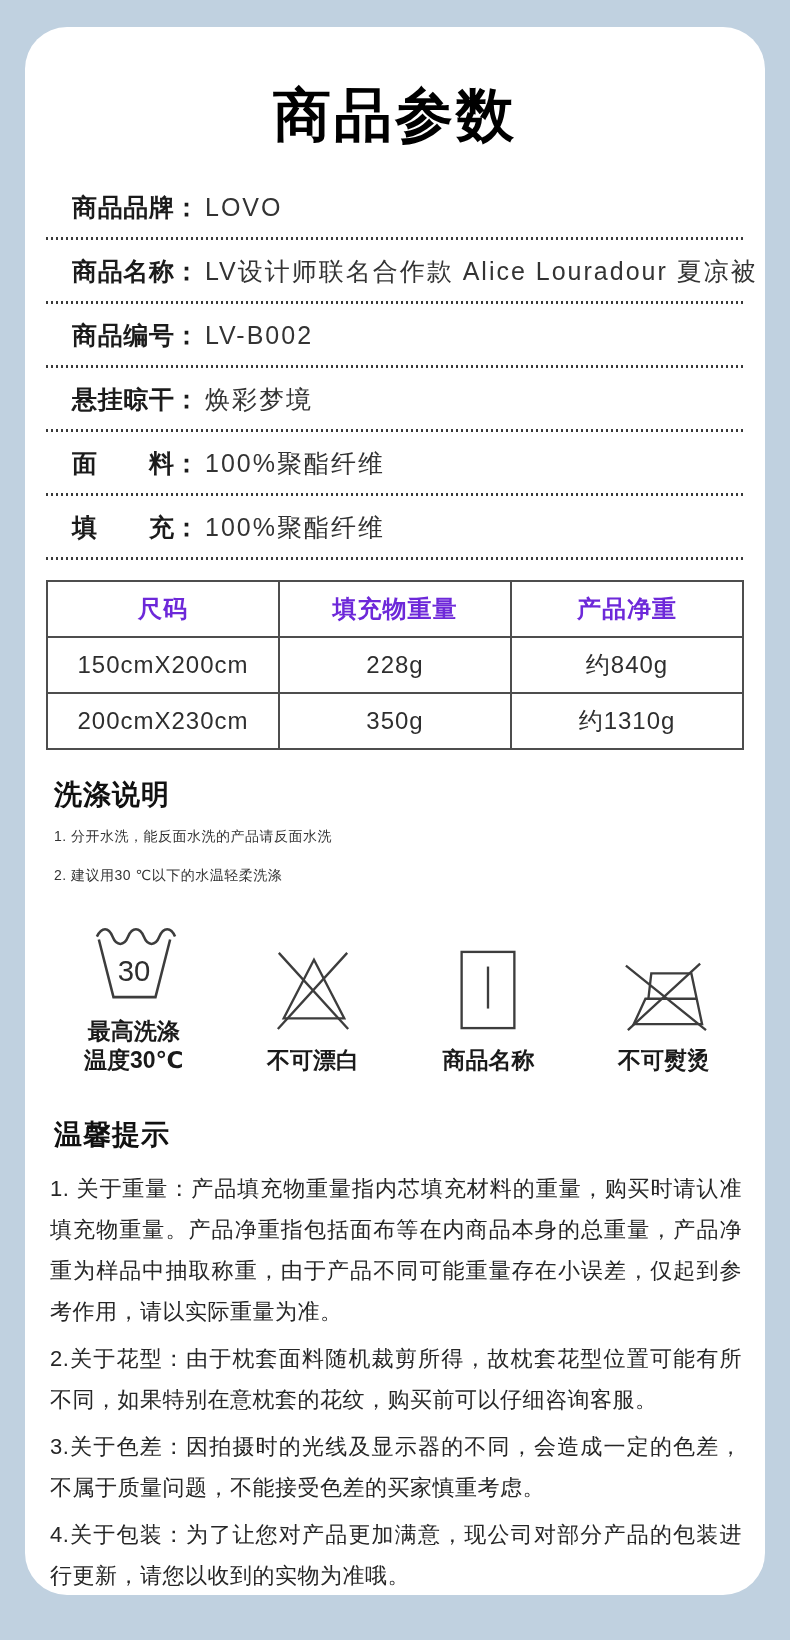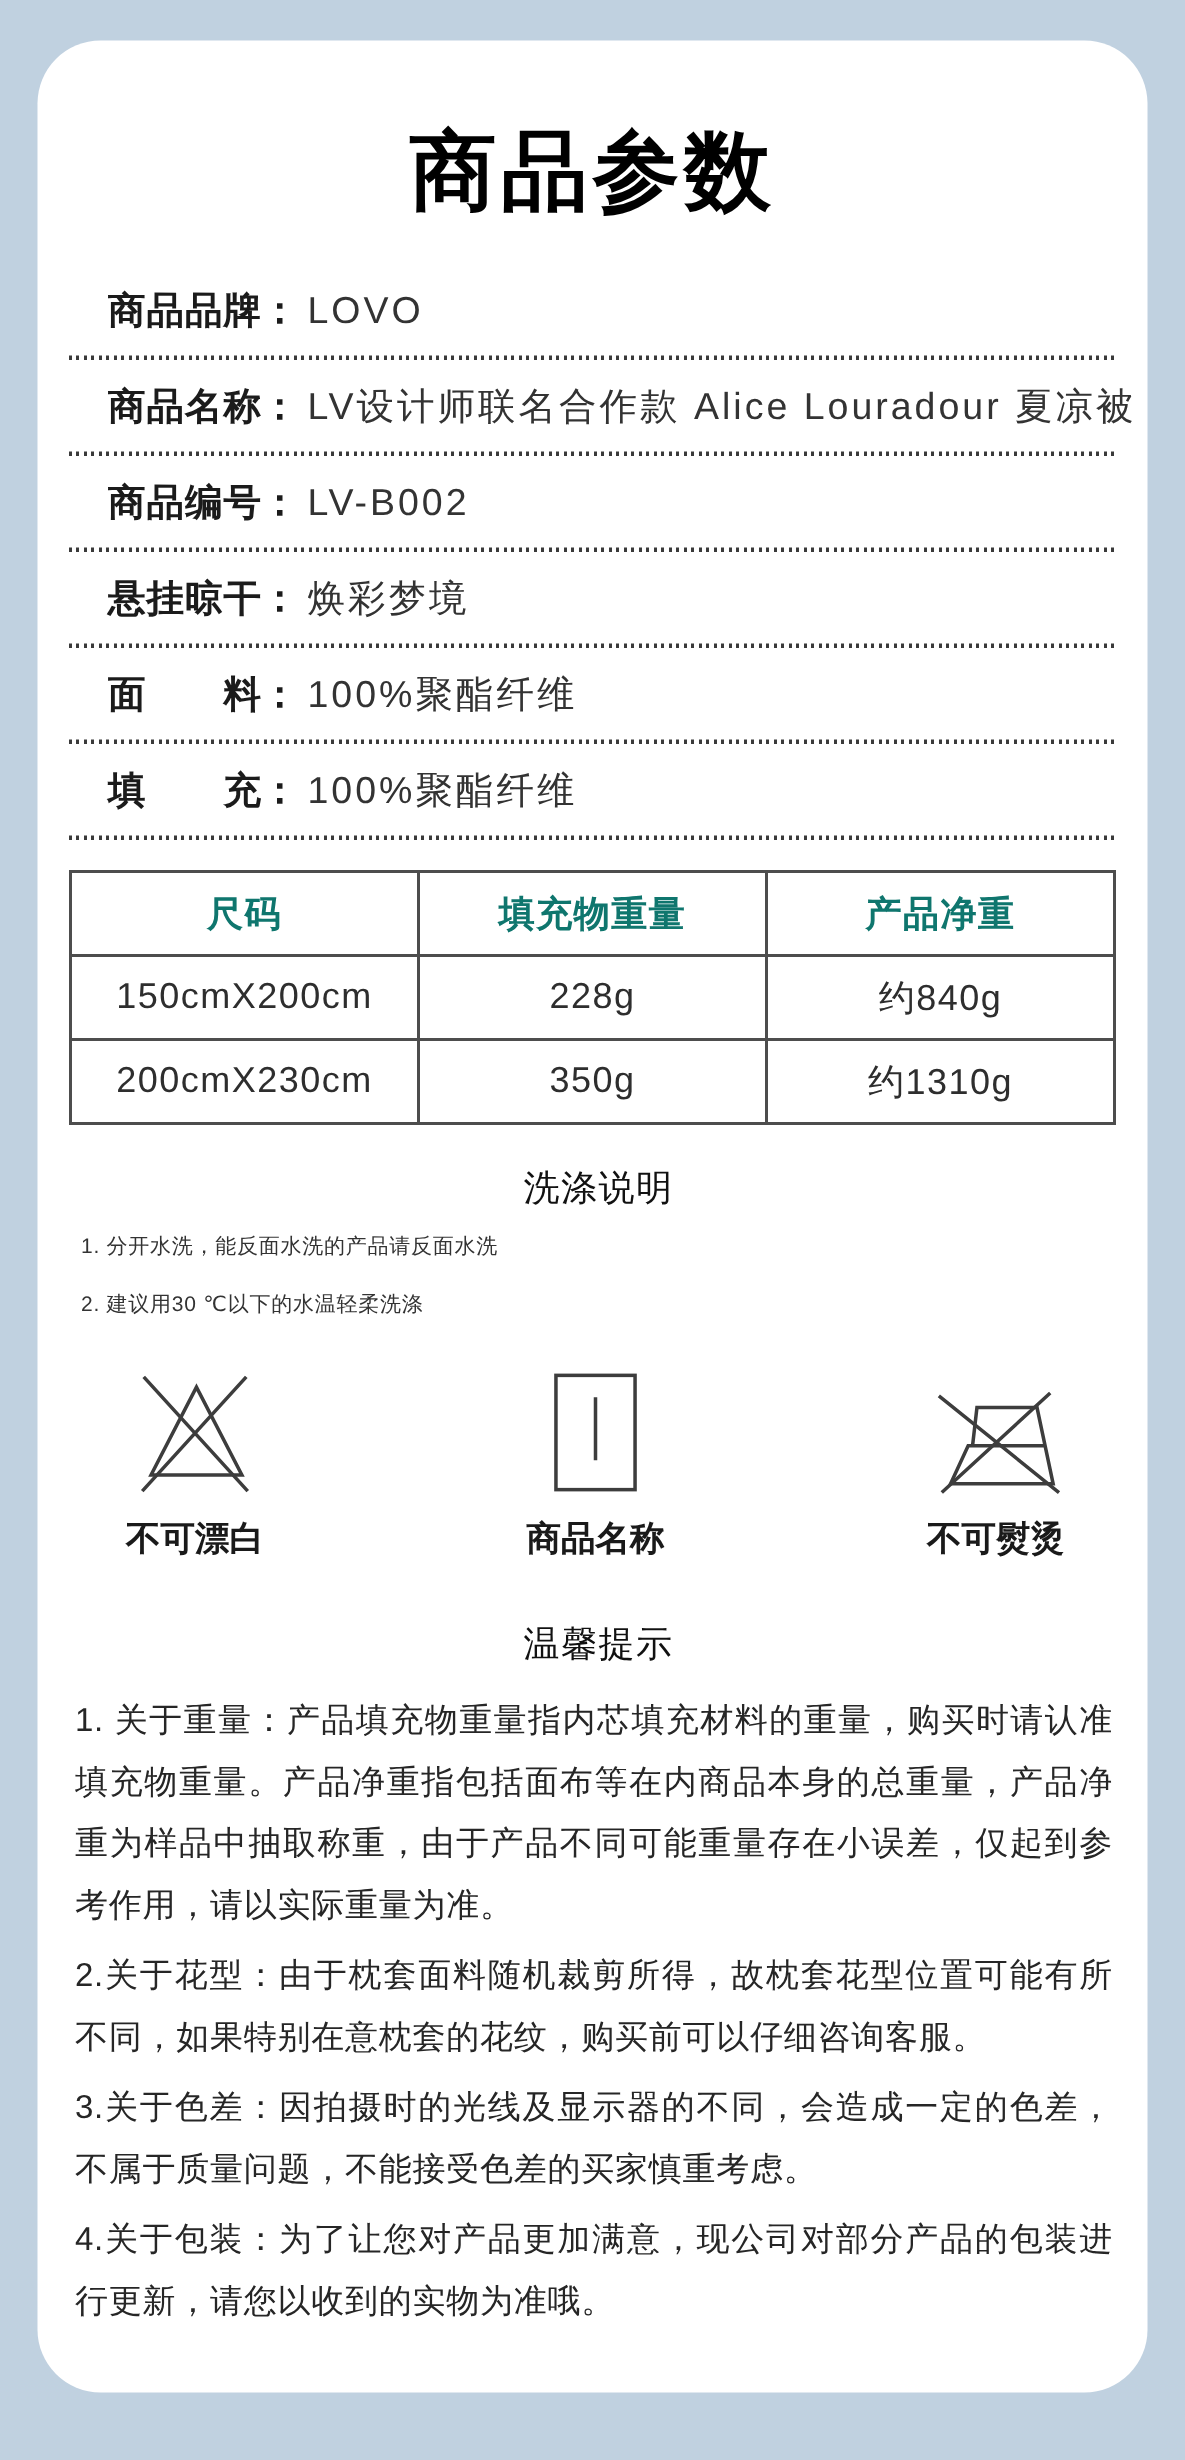--- a/index.html
+++ b/index.html
@@ -57,33 +57,32 @@
     font-size:24px;
     color:#2e2e2e;
     table-layout:fixed;
   }
   table.size-table th, table.size-table td {
     border:2px solid #4d4d4d;
     text-align:center;
     height:56px;
     letter-spacing:1px;
   }
-  table.size-table th { font-weight:bold; color:#0f766e; }
+  table.size-table th { font-weight:bold; color:#6d28d9; }
   table.size-table th:not(:first-child),
   table.size-table td:not(:first-child) { border-left:2px dotted #4d4d4d; }
   table.size-table tr:not(:first-child) th,
   table.size-table tr:not(:first-child) td { border-top:2px dotted #4d4d4d; }
   
   .section-heading {
-    font-size:24px;
-    font-weight:normal;
+    font-size:28px;
+    font-weight:bold;
     color:#111;
     letter-spacing:1px;
     margin:26px 0 14px 8px;
-    text-align:center;
   }
   
   .wash-item {
     font-size:14px;
     color:#333;
     margin:0 0 21px 8px;
     letter-spacing:0.5px;
   }
   
   .icons-row {
@@ -171,20 +170,33 @@
       <td>约1310g</td>
     </tr>
   </tbody>
     </table>
 
   <div class="section-heading">洗涤说明</div>
   <div class="wash-item">1. 分开水洗，能反面水洗的产品请反面水洗</div>
   <div class="wash-item">2. 建议用30 ℃以下的水温轻柔洗涤</div>
 
   <div class="icons-row">
+    <div class="icon-cell">
+      <svg width="88" height="84" viewBox="0 0 90 86">
+        <g fill="none" stroke="#3d3d3d" stroke-width="2.6">
+          <path d="M7,18 c5,-10 12,-10 16,0 c4,10 12,10 16,0 c4,-10 12,-10 16,0 c4,10 12,10 16,0 c4,-10 12,-10 16,0"></path>
+          <path d="M9,21 L24,80 L67,80 L82,21"></path>
+        </g>
+        <text x="45" y="63" text-anchor="middle" font-size="30" fill="#2e2e2e">30</text>
+      </svg>
+      <div class="icon-label">
+        <div>最高洗涤</div>
+        <div>温度30℃</div>
+      </div>
+    </div>
 
     <div class="icon-cell">
       <svg width="88" height="84" viewBox="0 0 90 86">
         <g fill="none" stroke="#3d3d3d" stroke-width="2.4">
           <path d="M46,12 L15,72 L77,72 Z"></path>
           <path d="M10,5 L81,83 M80,5 L9,83"></path>
         </g>
       </svg>
       <div class="icon-label">不可漂白</div>
     </div>

